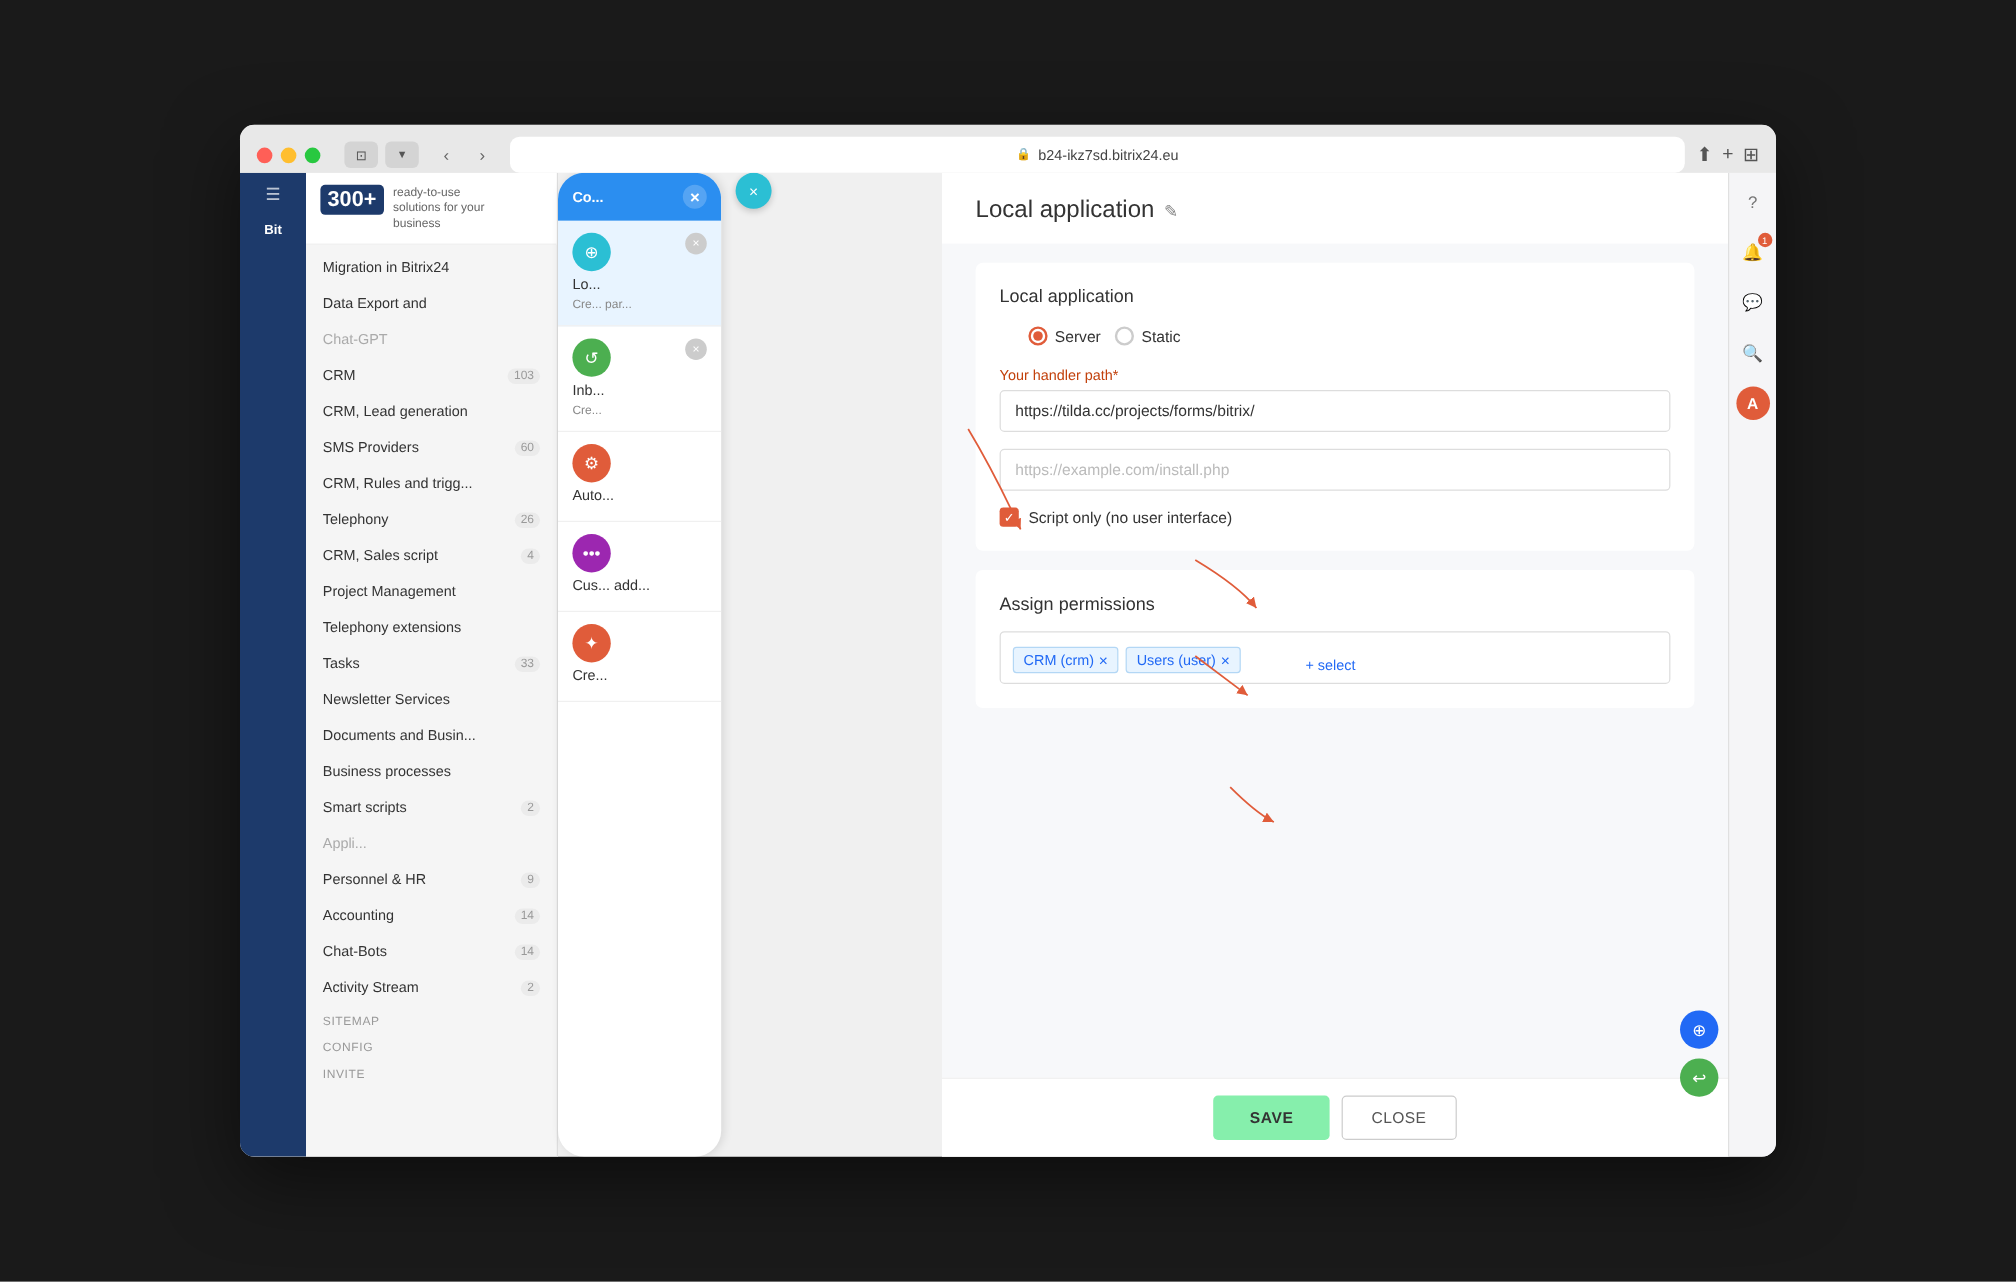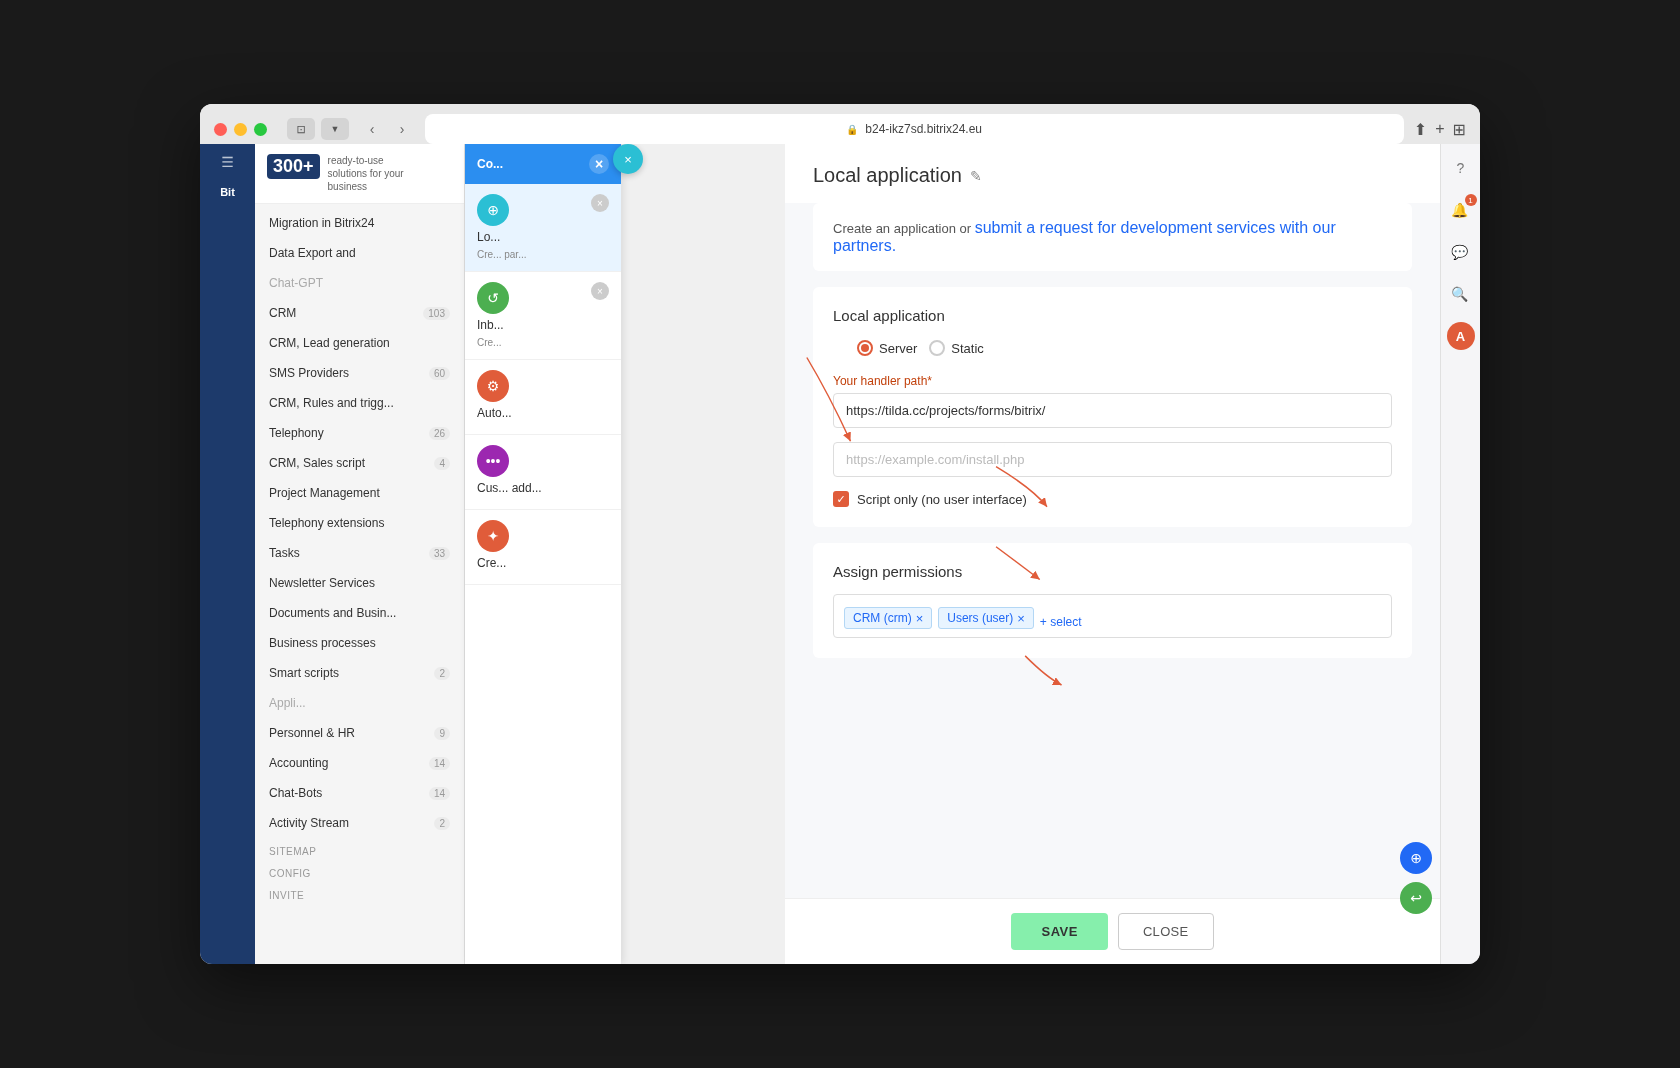--- a/index.html
+++ b/index.html
@@ -193,26 +193,27 @@
       color: #999;
       text-transform: uppercase;
       letter-spacing: 0.5px;
     }
 
     
     .slide-panel {
       position: absolute;
       top: 0;
       left: 0;
-      width: 156px;
+      width: 136px;
       height: 100%;
       background: white;
       box-shadow: 2px 0 8px rgba(0,0,0,0.1);
       z-index: 10;
       overflow-y: auto;
+      border-radius: 22px;
     }
 
     .slide-panel-header {
       background: #2b8ef0;
       color: white;
       font-size: 12px;
       font-weight: bold;
       padding: 10px 12px;
       display: flex;
       justify-content: space-between;
@@ -499,20 +500,21 @@
       cursor: pointer;
       color: #2169f5;
       font-size: 13px;
       line-height: 1;
     }
 
     .perm-add {
       font-size: 12px;
       color: #2169f5;
       cursor: pointer;
+      margin-left: 48px;
     }
 
     
     .dialog-footer {
       padding: 14px 28px;
       background: white;
       border-top: 1px solid #eee;
       display: flex;
       gap: 10px;
       justify-content: center;
@@ -769,24 +771,20 @@
     <div class="main-content">
       <div class="dialog-panel">
 
         <div class="dialog-header">
           <span class="dialog-title">Local application</span>
           <span class="edit-icon">✎</span>
         </div>
 
         <div class="dialog-body">
 
-          <div class="info-section">
-            <span class="info-text">Create an application or </span>
-            <a class="info-link" href="#">submit a request for development services with our partners.</a>
-          </div>
 
           <div class="form-section">
             <div class="form-section-title">Local application</div>
 
             
             <div class="radio-group">
               <label class="radio-option">
                 <div class="radio-circle checked">
                   <div class="radio-dot"></div>
                 </div>

